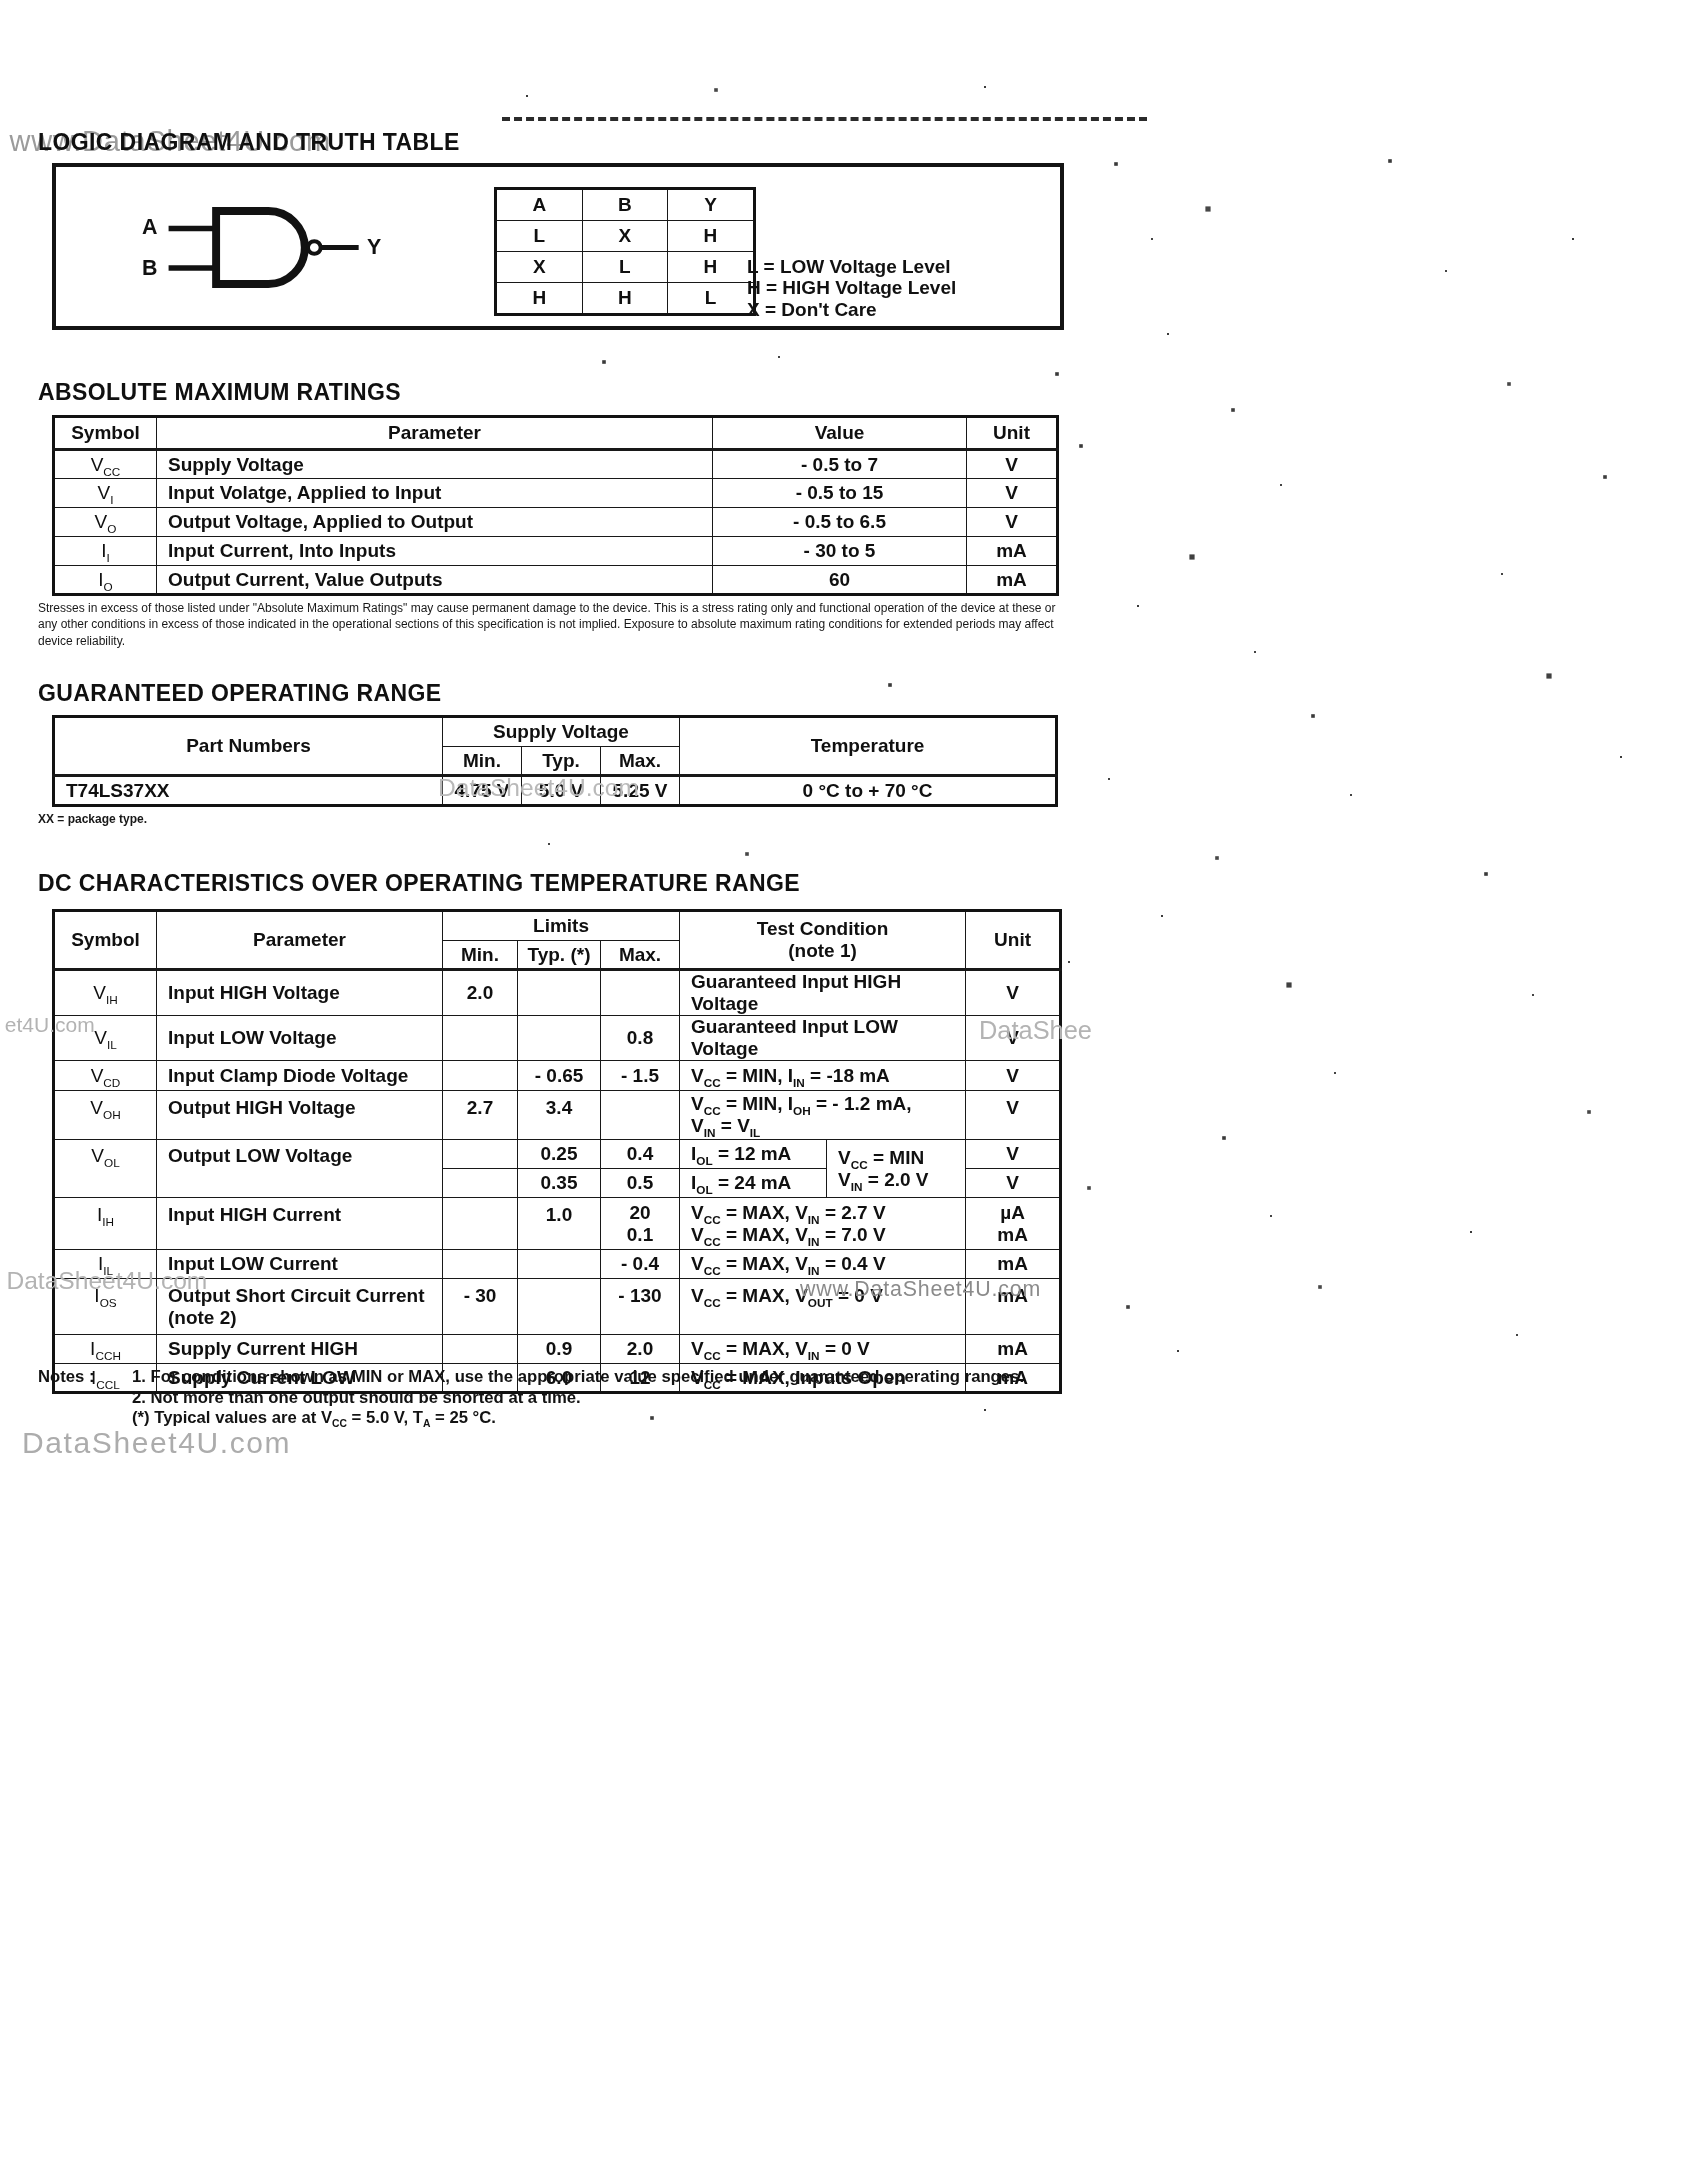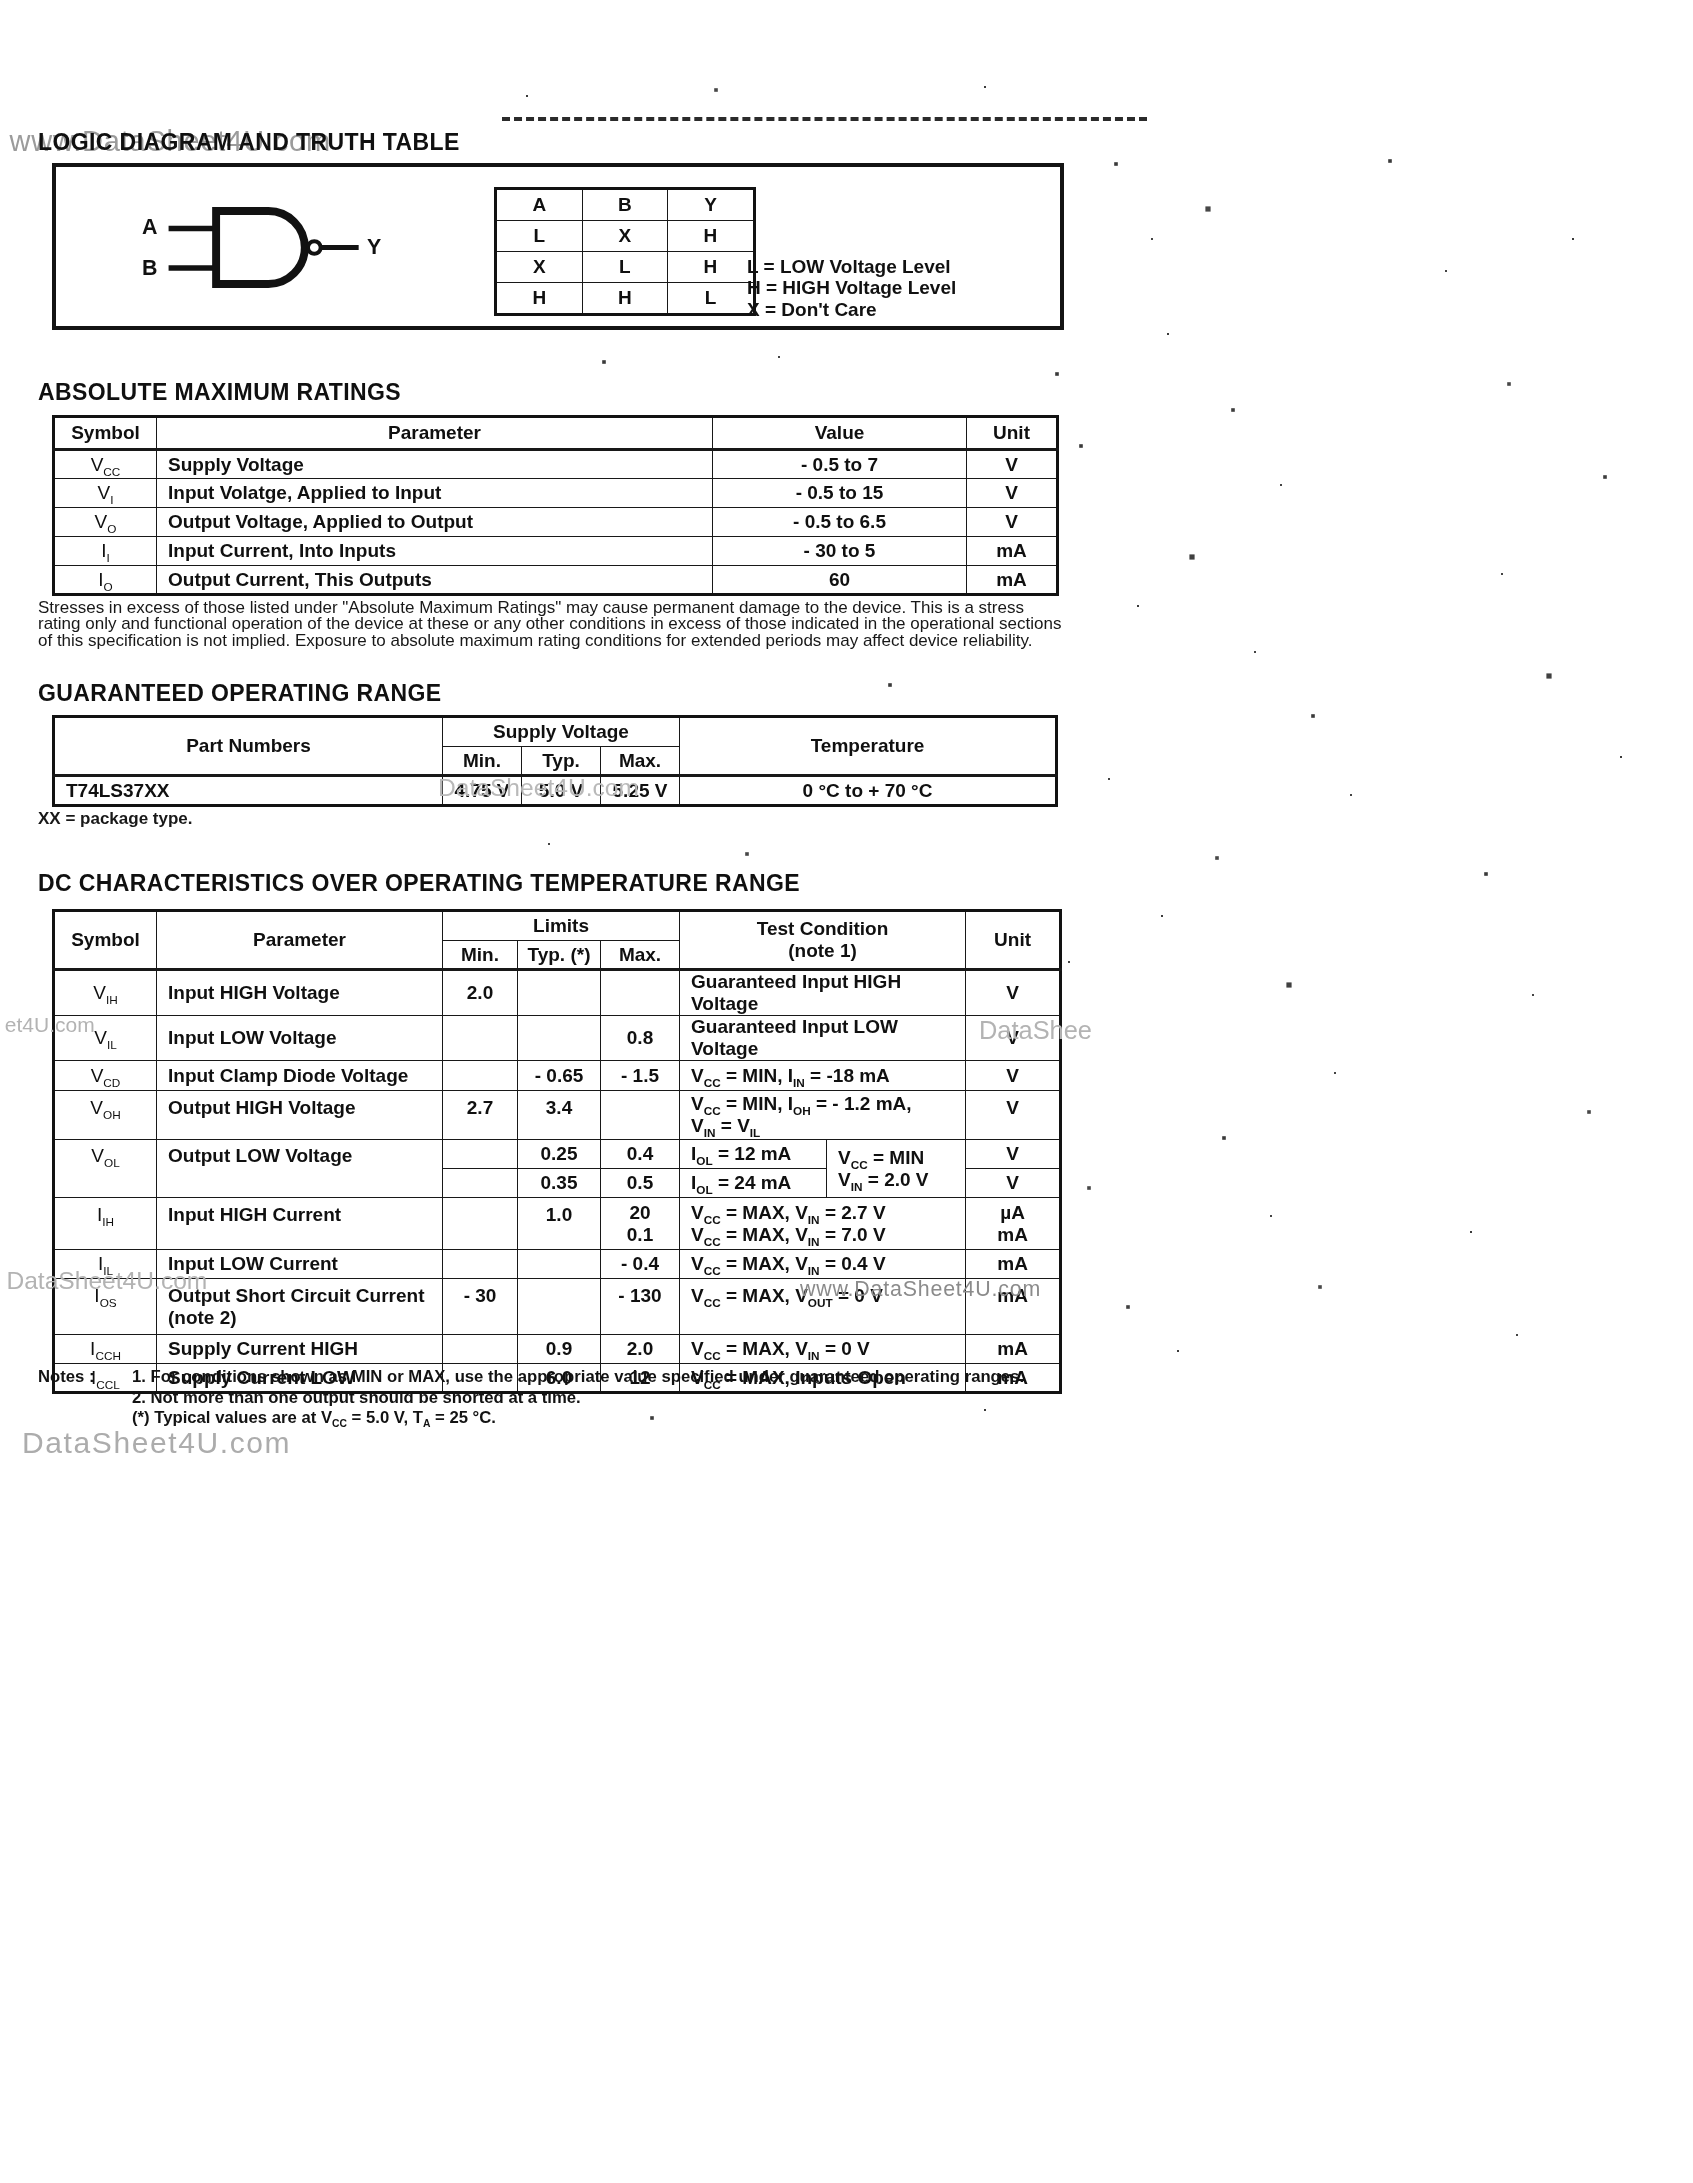--- a/index.html
+++ b/index.html
@@ -26,21 +26,21 @@
   table.grid th{font-weight:bold;text-align:center;}
   .outer{border:3.2px solid #121212;}
   .thick-bottom{border-bottom-width:3.2px !important;}
   .cell-c{text-align:center;font-weight:600;}
   .cell-l{text-align:left;font-weight:600;padding-left:11px !important;}
   .sym{text-align:center;font-weight:normal;font-size:20px;}
   sub{font-size:.62em;line-height:0;}
   .tt{position:absolute;left:438px;top:20px;}
   .tt td,.tt th{width:75px;height:30px;text-align:center;font-size:21.4px;font-weight:bold;border:2.4px solid #151515;}
   .legend{position:absolute;left:691px;top:89px;font-size:19px;font-weight:600;line-height:21.4px;}
-  .note-sm{position:absolute;font-size:17px;line-height:16.3px;font-weight:500;color:#181818;}
+  .note-sm{position:absolute;font-size:12px;line-height:16.3px;font-weight:500;color:#181818;}
   .notes{position:absolute;left:38px;top:1367px;font-size:16.7px;font-weight:bold;line-height:20.6px;color:#131313;}
   .notes .ind{padding-left:94px;}
   .notes .row1{display:flex;}
   .notes .row1 .lbl{width:94px;}
   .noise{position:absolute;left:0;top:0;width:2.4px;height:2.4px;background:transparent;
     box-shadow:
     1115px 163px 0 0.8px #3a3a3a, 1151px 238px 0 0 #444, 1207px 208px 0 1.6px #474747,
     1167px 333px 0 0 #3a3a3a, 1232px 409px 0 0.8px #3d3d3d, 1280px 484px 0 0 #444,
     1191px 556px 0 1.6px #404040, 1137px 605px 0 0 #3a3a3a, 1254px 651px 0 0 #444,
     1312px 715px 0 0.8px #3a3a3a, 1350px 794px 0 0 #444, 1216px 857px 0 0.8px #474747,
@@ -155,21 +155,21 @@
       <td class="cell-c">V</td>
     </tr>
     <tr style="height:29px;">
       <td class="sym">I<sub>I</sub></td>
       <td class="cell-l">Input Current, Into Inputs</td>
       <td class="cell-c">- 30 to 5</td>
       <td class="cell-c">mA</td>
     </tr>
     <tr style="height:29px;">
       <td class="sym">I<sub>O</sub></td>
-      <td class="cell-l">Output Current, This Outputs</td>
+      <td class="cell-l">Output Current, Value Outputs</td>
       <td class="cell-c">60</td>
       <td class="cell-c">mA</td>
     </tr>
   </tbody>
     </table>
 
   <div class="note-sm" style="left:38px;top:600px;width:1029px;">Stresses in excess of those listed under "Absolute Maximum Ratings" may cause permanent damage to the device. This is a stress rating only and functional operation of the device at these or any other conditions in excess of those indicated in the operational sections of this specification is not implied. Exposure to absolute maximum rating conditions for extended periods may affect device reliability.</div>
 
   <div class="sec-title" style="left:38px;top:680px;">GUARANTEED OPERATING RANGE</div>
 

